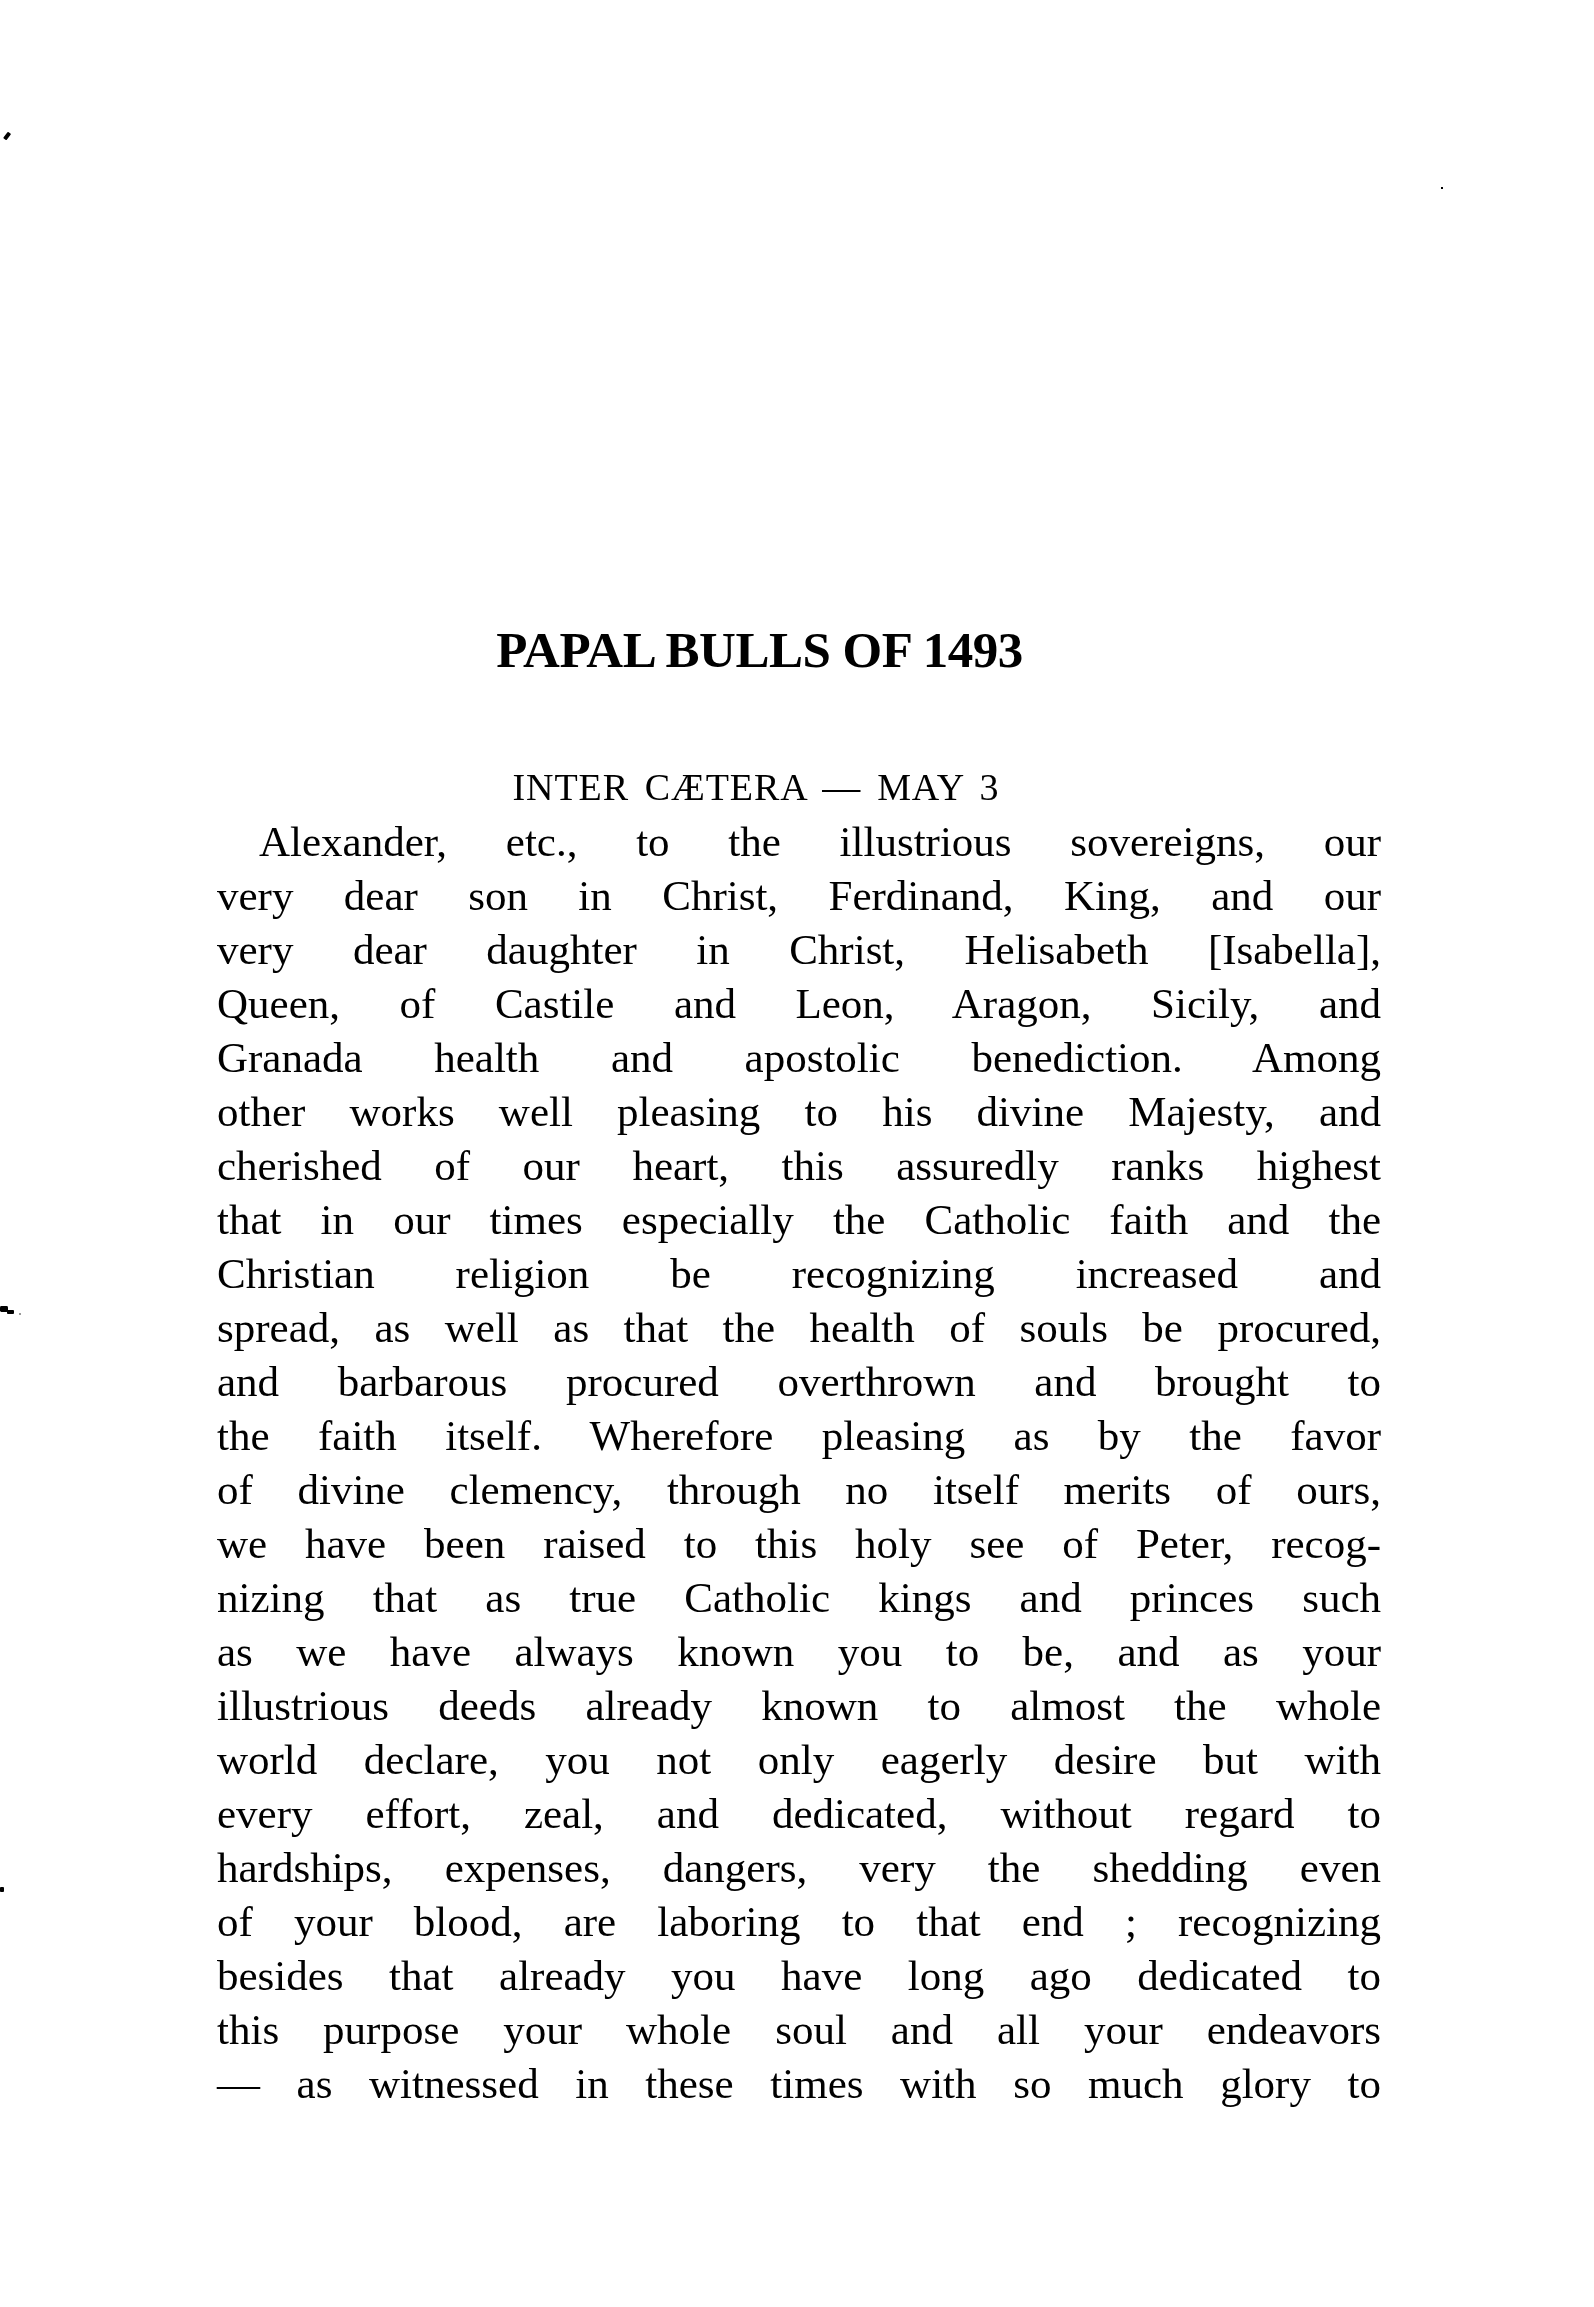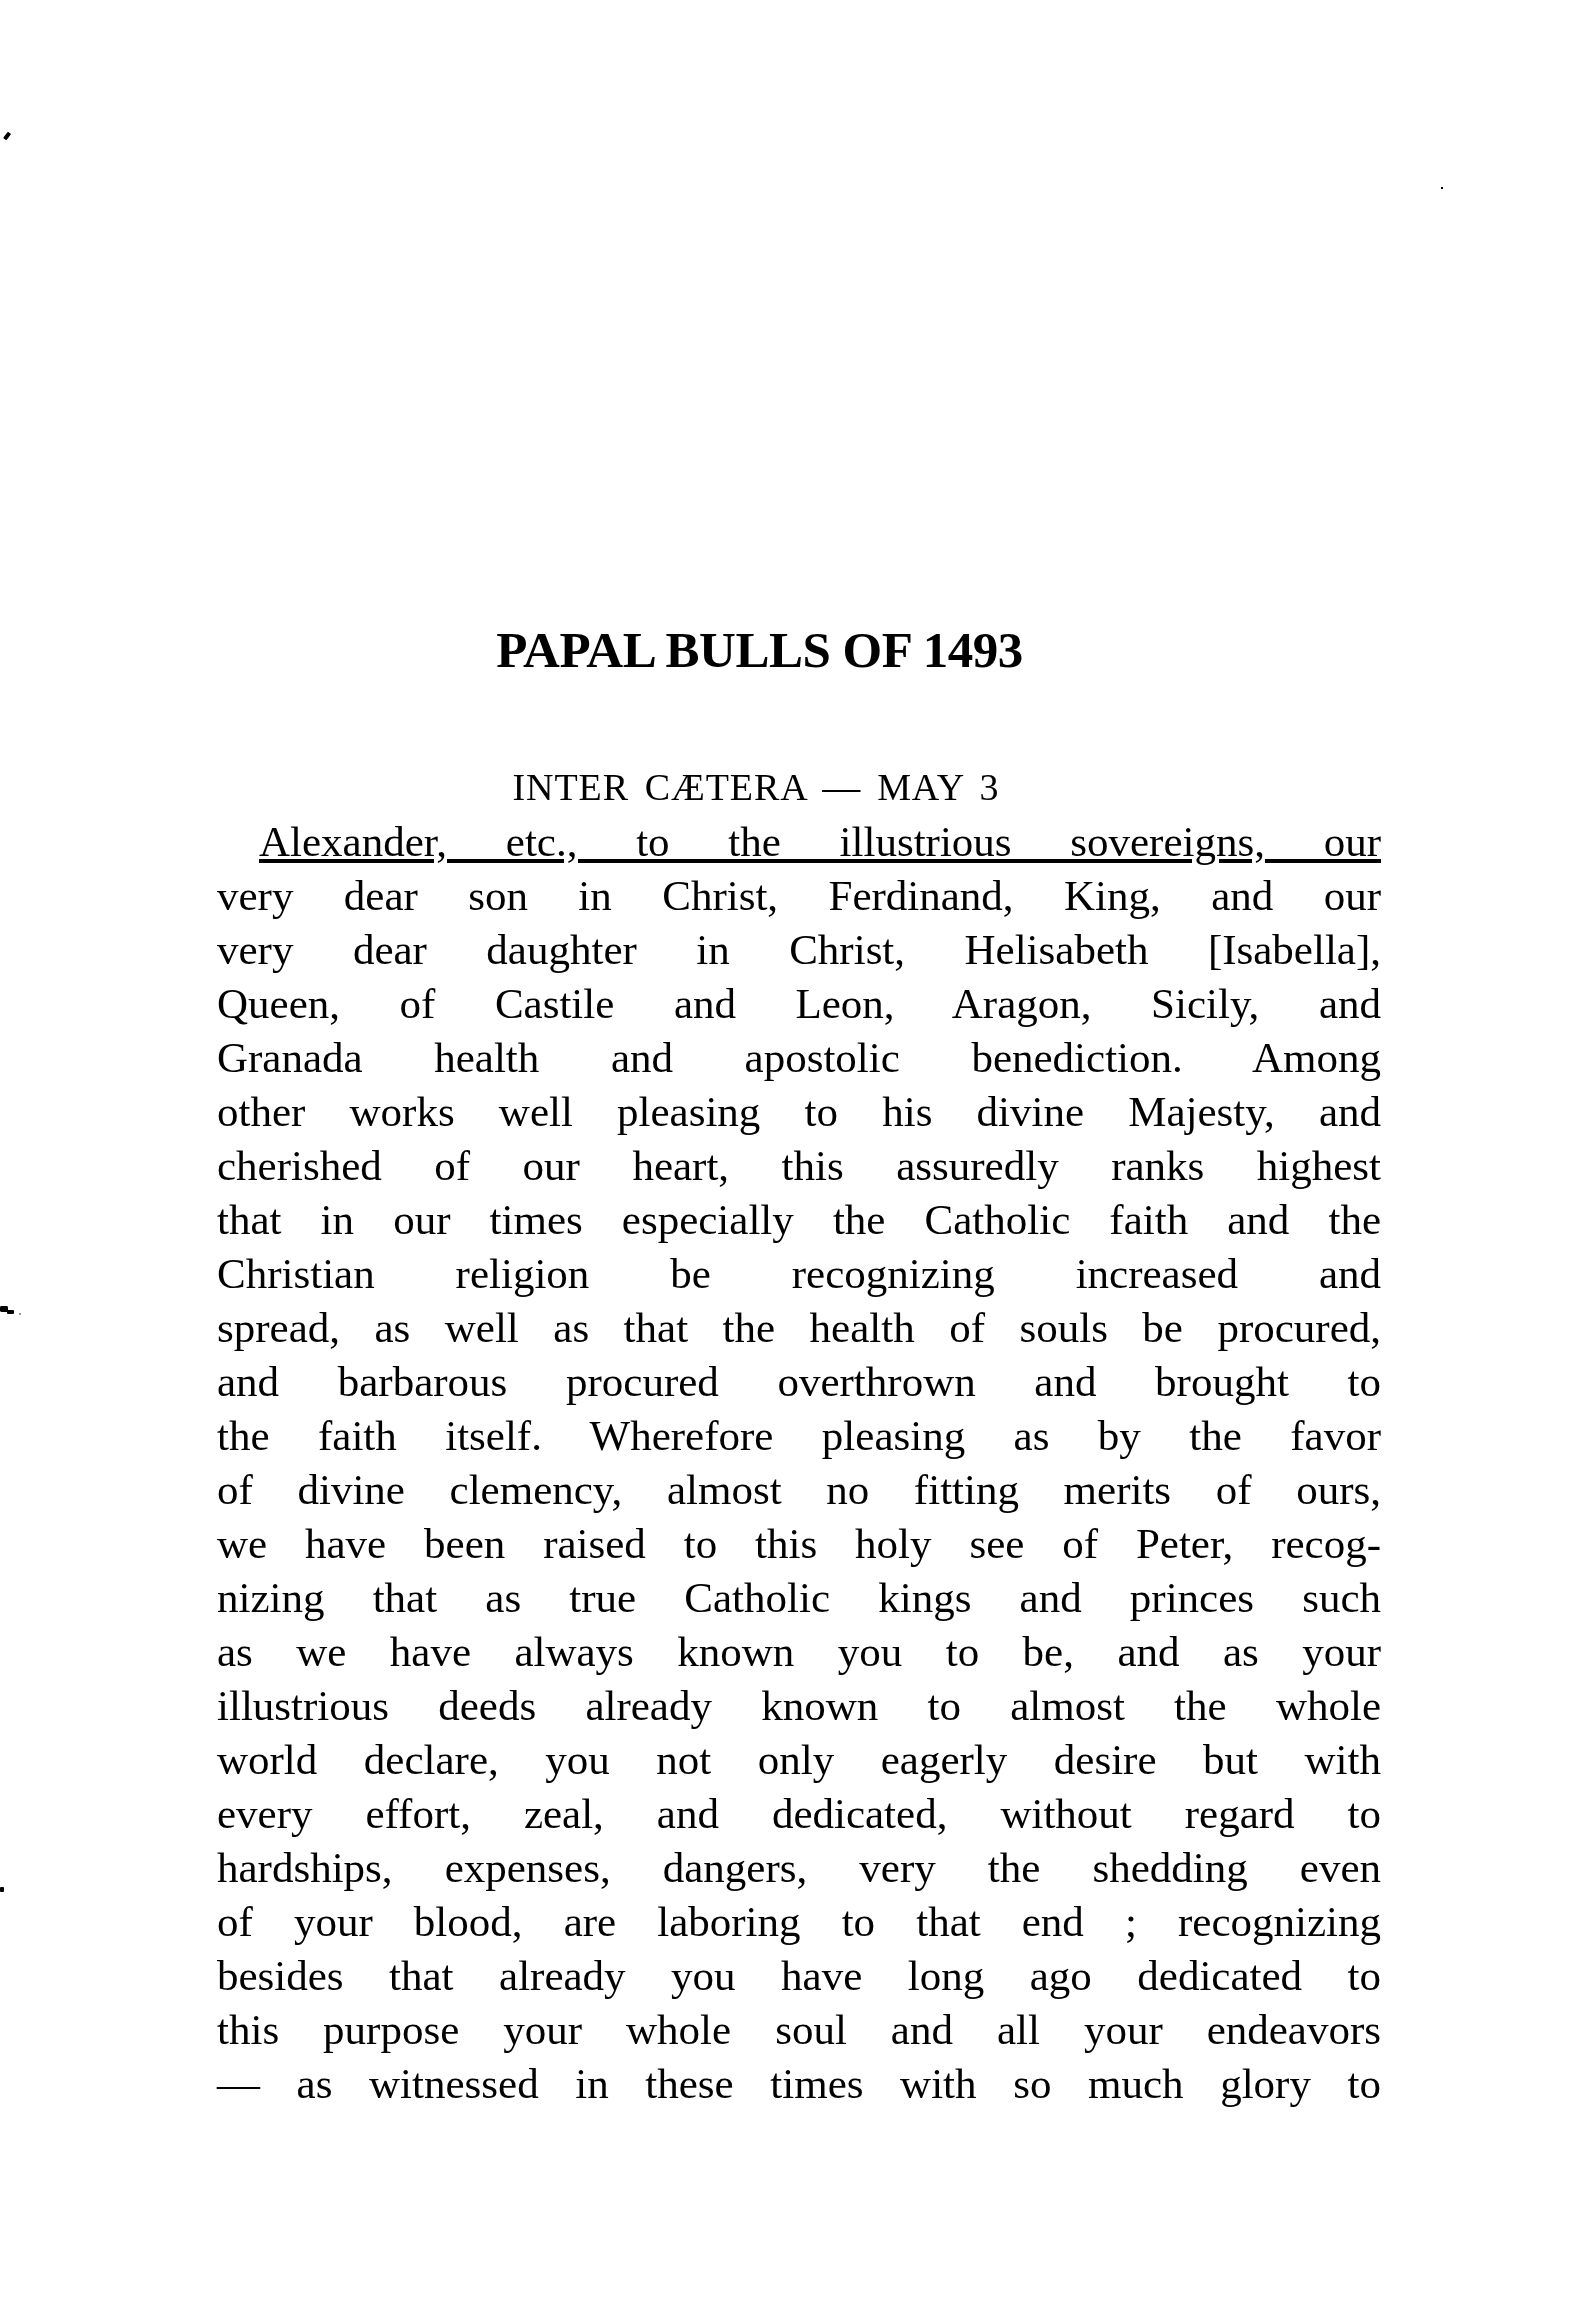--- a/index.html
+++ b/index.html
@@ -50,21 +50,20 @@
     width: 1164px;
   }
   .line {
     font-size: 43px;
     line-height: 54px;
     text-align: justify;
     text-align-last: justify;
   }
   .line.first {
     text-indent: 42px;
-    text-decoration: underline;
   }
   .speck {
     position: absolute;
     background: #000000;
   }
 </style>
 </head>
 <body>
 
 <div class="page">
@@ -86,21 +85,21 @@
       <div class="line">very dear daughter in Christ, Helisabeth [Isabella],</div>
       <div class="line">Queen, of Castile and Leon, Aragon, Sicily, and</div>
       <div class="line">Granada health and apostolic benediction.  Among</div>
       <div class="line">other works well pleasing to his divine Majesty, and</div>
       <div class="line">cherished of our heart, this assuredly ranks highest</div>
       <div class="line">that in our times especially the Catholic faith and the</div>
       <div class="line">Christian religion be recognizing increased and</div>
       <div class="line">spread, as well as that the health of souls be procured,</div>
       <div class="line">and barbarous procured overthrown and brought to</div>
       <div class="line">the faith itself.  Wherefore pleasing as by the favor</div>
-      <div class="line">of divine clemency, almost no fitting merits of ours,</div>
+      <div class="line">of divine clemency, through no itself merits of ours,</div>
       <div class="line">we have been raised to this holy see of Peter, recog-</div>
       <div class="line">nizing that as true Catholic kings and princes such</div>
       <div class="line">as we have always known you to be, and as your</div>
       <div class="line">illustrious deeds already known to almost the whole</div>
       <div class="line">world declare, you not only eagerly desire but with</div>
       <div class="line">every effort, zeal, and dedicated, without regard to</div>
       <div class="line">hardships, expenses, dangers, very the shedding even</div>
       <div class="line">of your blood, are laboring to that end ; recognizing</div>
       <div class="line">besides that already you have long ago dedicated to</div>
       <div class="line">this purpose your whole soul and all your endeavors</div>

